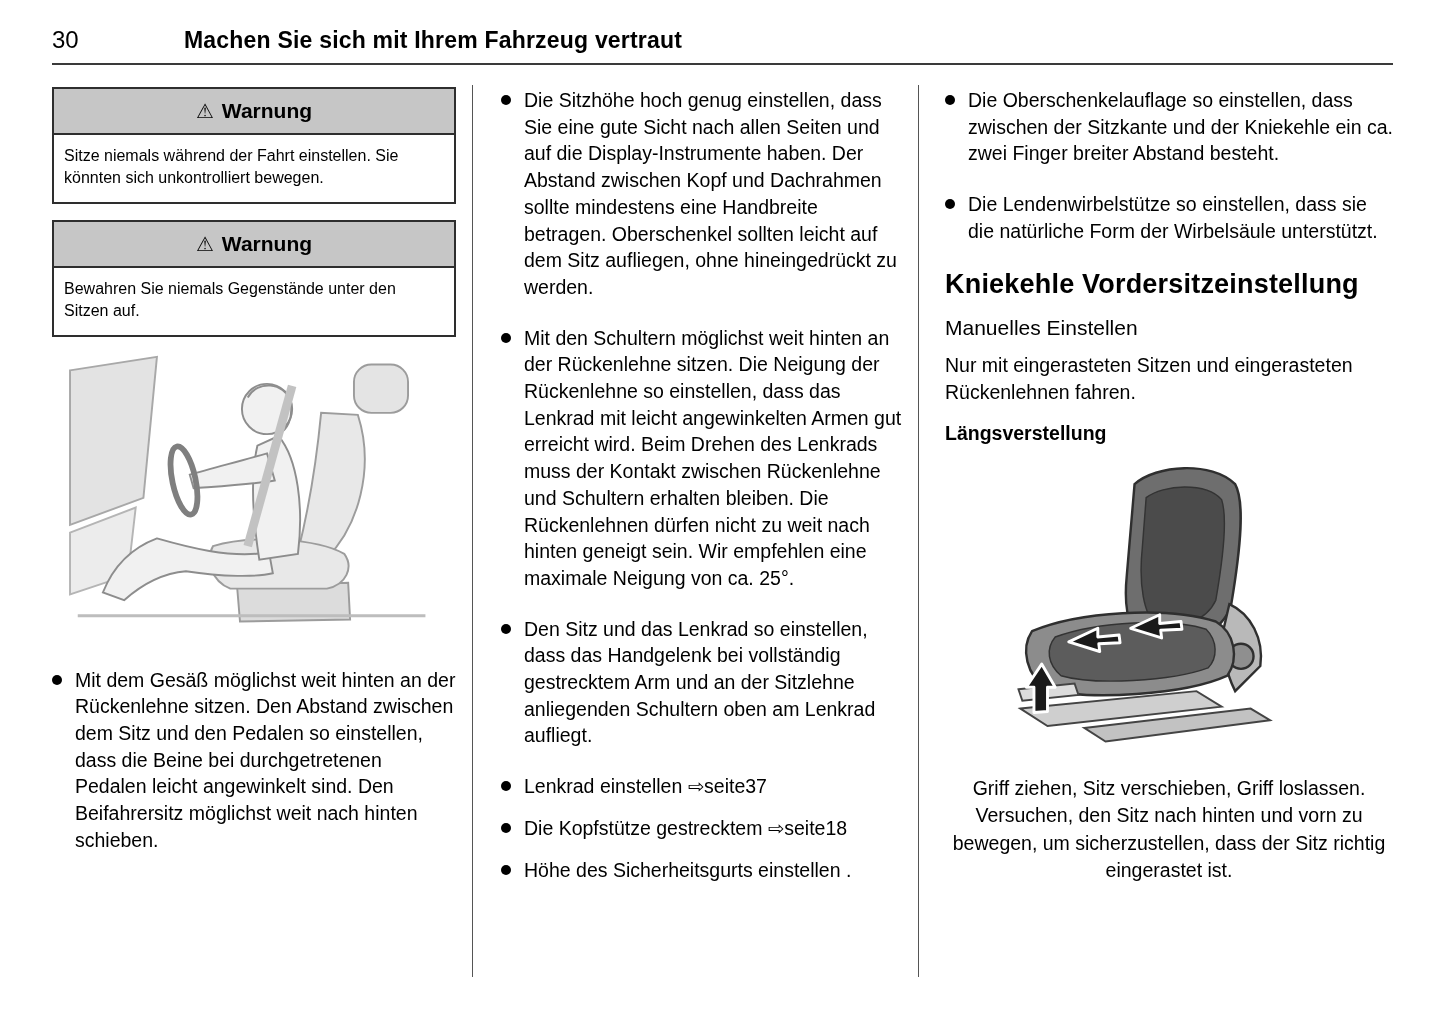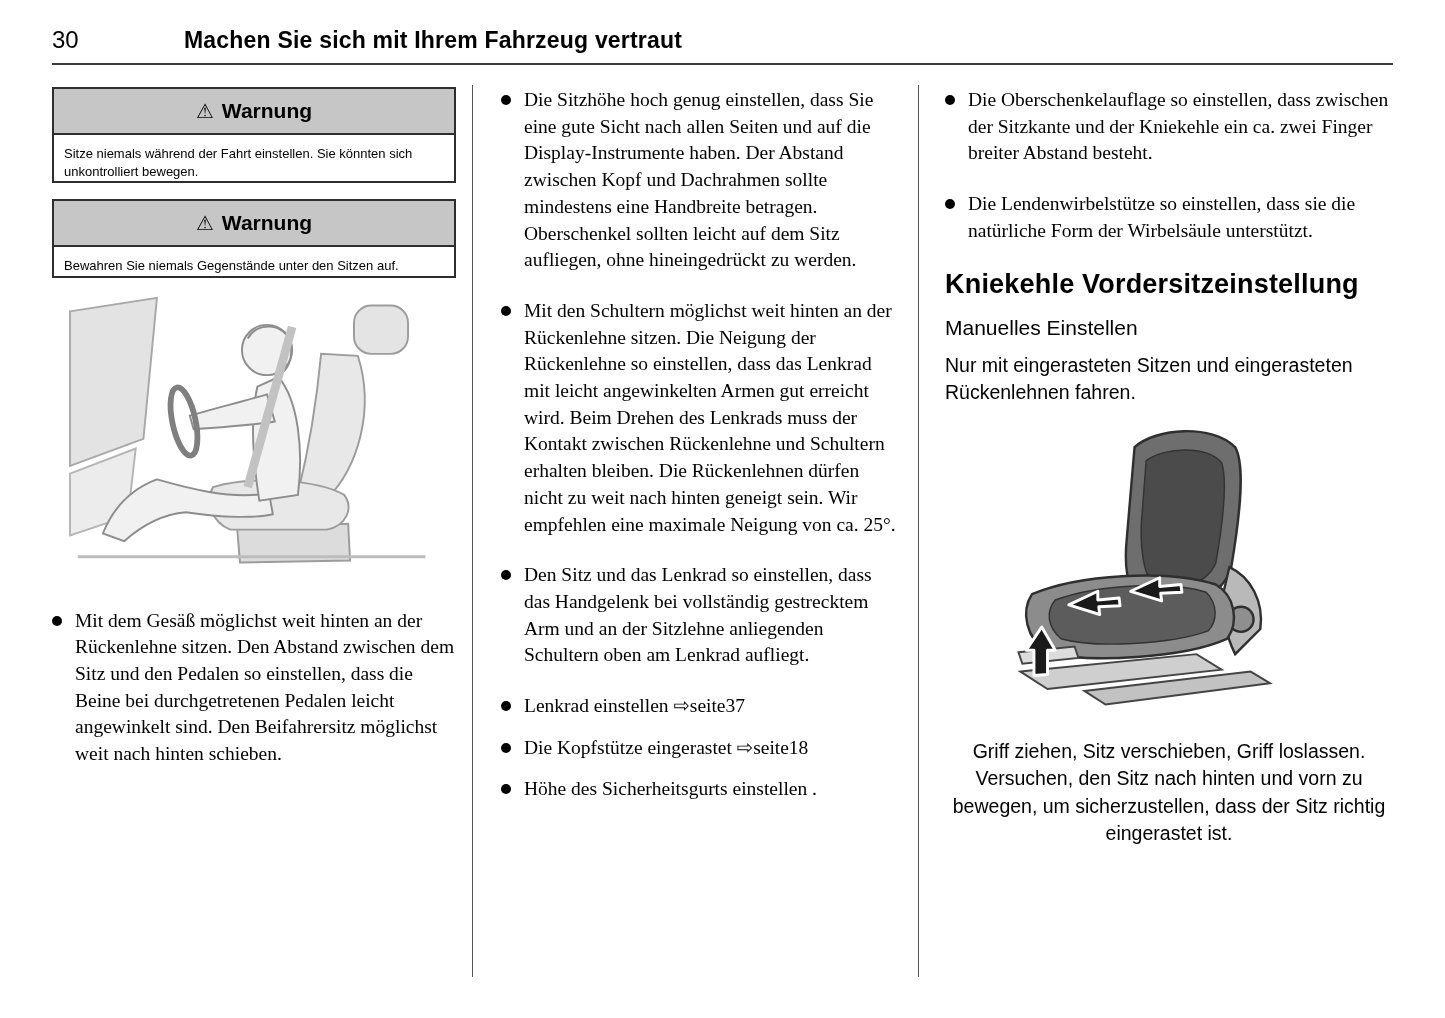--- a/index.html
+++ b/index.html
@@ -31,29 +31,29 @@
 
   
   .warning { border: 2px solid #2e2e2e; margin-bottom: 16px; }
   .warning-header {
     background: #c6c6c6;
     border-bottom: 2px solid #2e2e2e;
     text-align: center; font-weight: bold; font-size: 21px;
     padding: 10px 0;
   }
   .warning-header .w-icon { font-weight: normal; margin-right: 8px; font-size: 20px; }
-  .warning-body { padding: 10px 12px 0 10px; font-size: 13px; line-height: 1.4; }
+  .warning-body { padding: 10px 12px 12px 10px; font-size: 16px; line-height: 1.4; }
 
   
   figure { margin: 0; }
   .fig-driver { margin: 6px 0 28px 16px; }
   .fig-seat  { margin: 14px 0 16px 46px; }
 
   
-  ul.bullets { list-style: none; margin: 0; padding: 0; font-family: Liberation Serif, serif; }
+  ul.bullets { list-style: none; margin: 0; padding: 0; }
   ul.bullets li {
     display: flex; gap: 13px;
     font-size: 19.5px; line-height: 1.37;
     margin-bottom: 24px;
   }
   ul.bullets li.tight { margin-bottom: 15px; }
   .marker {
     flex: 0 0 auto; width: 10px; height: 10px; border-radius: 50%;
     background: #000; margin-top: 8px;
   }
@@ -146,21 +146,21 @@
         <li>
           <span class="marker"></span>
           <span>Den Sitz und das Lenkrad so einstellen, dass das Handgelenk bei vollständig gestrecktem Arm und an der Sitzlehne anliegenden Schultern oben am Lenkrad aufliegt.</span>
         </li>
         <li class="tight">
           <span class="marker"></span>
           <span><span>Lenkrad einstellen</span> <a class="xref">⇨seite37</a></span>
         </li>
         <li class="tight">
           <span class="marker"></span>
-          <span><span>Die Kopfstütze eingerastet</span> <a class="xref">⇨seite18</a></span>
+          <span><span>Die Kopfstütze gestrecktem</span> <a class="xref">⇨seite18</a></span>
         </li>
         <li class="tight">
           <span class="marker"></span>
           <span>Höhe des Sicherheitsgurts einstellen .</span>
         </li>
       </ul>
     </section>
 
     <section class="col col3">
       <ul class="bullets">
@@ -170,20 +170,21 @@
         </li>
         <li>
           <span class="marker"></span>
           <span>Die Lendenwirbelstütze so einstellen, dass sie die natürliche Form der Wirbelsäule unterstützt.</span>
         </li>
       </ul>
 
       <h2 class="h-main">Kniekehle Vordersitzeinstellung</h2>
       <h3 class="h-sub">Manuelles Einstellen</h3>
       <p class="para">Nur mit eingerasteten Sitzen und eingerasteten Rückenlehnen fahren.</p>
+      <p class="bold-label">Längsverstellung</p>
 
       <figure class="fig-seat">
         <svg width="320" height="296" viewBox="0 0 330 306">
 
           <path d="M148 26 C170 6 228 2 252 26 C262 44 258 90 248 150 C240 180 200 196 162 188 C144 182 136 160 140 120 Z" fill="#6e6e6e" stroke="#2f2f2f" stroke-width="2.5"></path>
 
           <path d="M160 40 C178 26 222 24 238 42 C244 60 240 100 232 146 C222 168 192 178 170 170 C158 162 152 130 156 92 Z" fill="#4b4b4b" stroke="#333" stroke-width="1.5"></path>
 
           <path d="M246 150 C268 160 282 186 278 214 L252 240 C242 220 238 196 240 176 Z" fill="#b9b9b9" stroke="#2f2f2f" stroke-width="2.5"></path>
           <circle cx="258" cy="204" r="13" fill="#8f8f8f" stroke="#2f2f2f" stroke-width="2.5"></circle>

